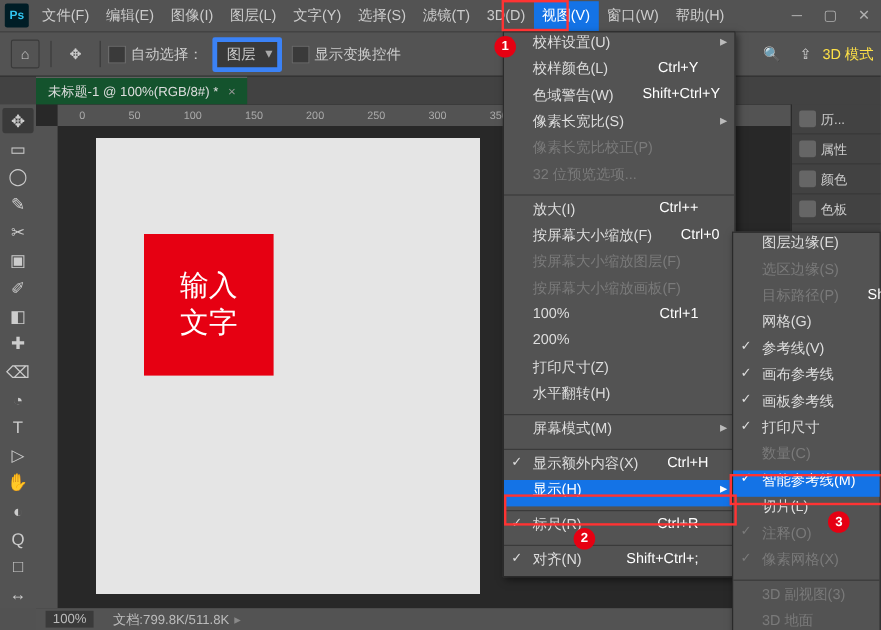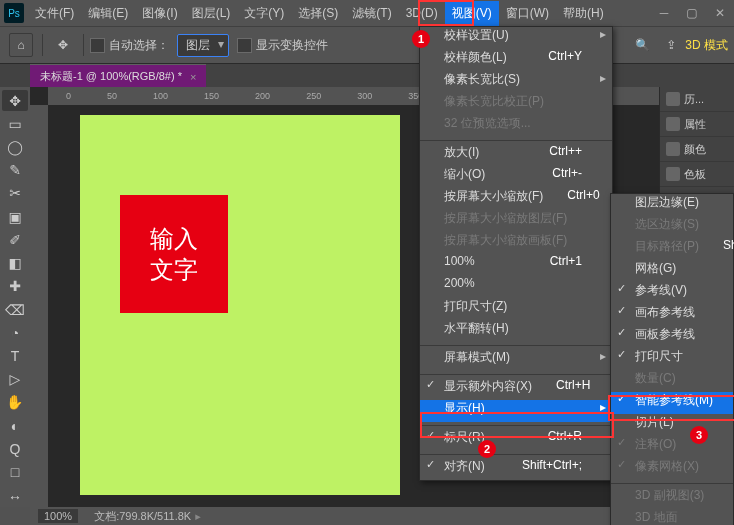--- a/index.html
+++ b/index.html
@@ -1,40 +1,40 @@
 <!DOCTYPE html>
 <html><head>
 <meta charset="utf-8">
 <style>
 html,body{margin:0;padding:0;width:734px;height:525px;background:#525252;font-family:"Microsoft YaHei",Arial,sans-serif;font-size:12px;color:#ccc;overflow:hidden;position:relative}
 .menubar{height:26px;background:#535353;display:flex;align-items:center;padding-left:4px}
-.ps-logo{width:20px;height:20px;background:#001d26;color:#31c5f0;font-weight:normal;font-size:10px;display:flex;align-items:center;justify-content:center;border-radius:2px;margin-right:4px}
+.ps-logo{width:20px;height:20px;background:#001d26;color:#31c5f0;font-weight:bold;font-size:10px;display:flex;align-items:center;justify-content:center;border-radius:2px;margin-right:4px}
 .menu-item{padding:4px 7px;cursor:default}
 .menu-item.active{background:#1473e6;color:#fff}
 .win-controls{margin-left:auto;display:flex;align-items:center}
 .win-btn{width:28px;height:26px;display:flex;align-items:center;justify-content:center;color:#b0b0b0}
 .optbar{height:36px;background:#535353;display:flex;align-items:center;padding:0 6px;border-top:1px solid #404040;border-bottom:1px solid #2a2a2a}
 .opt-ic{width:22px;height:22px;margin:0 3px;display:flex;align-items:center;justify-content:center;color:#ccc;border-radius:2px}
 .opt-ic.boxed{border:1px solid #3a3a3a}
 .sep{width:1px;height:22px;background:#3a3a3a;margin:0 6px}
 .checkbox{width:13px;height:13px;border:1px solid #6a6a6a;margin-right:4px;background:#3a3a3a}
-.select-box{background:#3a3a3a;border:1px solid #3b82f6;padding:2px 18px 2px 8px;position:relative;border-radius:2px}
+.select-box{background:#3a3a3a;border:4px solid #3b82f6;padding:2px 18px 2px 8px;position:relative;border-radius:2px}
 .select-box:after{content:"▾";position:absolute;right:4px;top:2px;color:#aaa}
 .tabbar{height:24px;background:#424242;display:flex;align-items:flex-end;padding-left:30px}
-.doc-tab{background:#701a75;color:#ddd;padding:4px 10px;font-size:11px;border-top:1px solid #606060;display:flex;align-items:center}
+.doc-tab{background:#14532d;color:#ddd;padding:4px 10px;font-size:11px;border-top:1px solid #606060;display:flex;align-items:center}
 .doc-tab .x{margin-left:8px;color:#999}
 .work{position:absolute;top:87px;left:0;right:0;bottom:18px;display:flex}
 .toolbox{width:30px;background:#535353;display:flex;flex-direction:column;align-items:center;padding-top:2px}
 .tool{width:26px;height:22px;margin:1px 0;display:flex;align-items:center;justify-content:center;color:#ccc;font-size:14px;border-radius:2px}
 .tool.sel{background:#3a3a3a}
 .canvas-area{flex:1;background:#282828;position:relative;overflow:hidden}
 .ruler-h{position:absolute;top:0;left:18px;right:0;height:18px;background:#535353;color:#aaa;font-size:9px;display:flex;align-items:center;overflow:hidden}
 .ruler-h span{margin:0 18px}
 .ruler-v{position:absolute;top:18px;left:0;width:18px;bottom:0;background:#535353}
-.canvas{position:absolute;top:28px;left:50px;width:320px;height:380px;background:#bef264}
+.canvas{position:absolute;top:28px;left:50px;width:320px;height:380px;background:#e5e5e5}
 .redbox{position:absolute;top:80px;left:40px;width:108px;height:118px;background:#e60012;color:#fff;font-size:24px;display:flex;align-items:center;justify-content:center;text-align:center;line-height:1.3}
 .rpanel{width:74px;background:#424242;border-left:1px solid #2a2a2a;display:flex;flex-direction:column}
 .rpanel .pi{height:24px;display:flex;align-items:center;padding-left:6px;font-size:11px;color:#ccc;border-bottom:1px solid #383838}
 .pic{width:14px;height:14px;margin-right:4px;background:#666;border-radius:2px}
 .statusbar{position:absolute;left:30px;right:0;bottom:0;height:18px;background:#535353;display:flex;align-items:center;font-size:11px;color:#bbb;padding:0 8px}
 .statusbar .zoombox{background:#3a3a3a;padding:1px 6px;margin-right:16px}
 .dropdown{position:absolute;background:#535353;border:1px solid #2a2a2a;box-shadow:2px 2px 6px rgba(0,0,0,.5);font-size:12px;color:#ddd}
 .dd-row{display:flex;align-items:flex-start;height:22px;padding:0 30px 0 24px;position:relative;white-space:nowrap}
 .dd-row .sc{margin-left:auto;padding-left:24px;color:#ffffff}
 .dd-row.disabled{color:#7a7a7a}
@@ -165,37 +165,37 @@
 </div>
 
 <div class="dropdown menu1" id="dd1">
     <div class="dd-row arrow">
       <span>校样设置(U)</span>
     </div>
     <div class="dd-row">
       <span>校样颜色(L)</span>
       <span class="sc">Ctrl+Y</span>
     </div>
+    <div class="dd-row">
+      <span>色域警告(W)</span>
+      <span class="sc">Shift+Ctrl+Y</span>
+    </div>
     <div class="dd-row arrow">
       <span>像素长宽比(S)</span>
     </div>
     <div class="dd-row disabled">
       <span>像素长宽比校正(P)</span>
     </div>
     <div class="dd-row disabled">
       <span>32 位预览选项...</span>
     </div>
     <div class="dd-sep"></div>
     <div class="dd-row">
       <span>放大(I)</span>
       <span class="sc">Ctrl++</span>
-    </div>
-    <div class="dd-row">
-      <span>缩小(O)</span>
-      <span class="sc">Ctrl+-</span>
     </div>
     <div class="dd-row">
       <span>按屏幕大小缩放(F)</span>
       <span class="sc">Ctrl+0</span>
     </div>
     <div class="dd-row disabled">
       <span>按屏幕大小缩放图层(F)</span>
     </div>
     <div class="dd-row disabled">
       <span>按屏幕大小缩放画板(F)</span>

